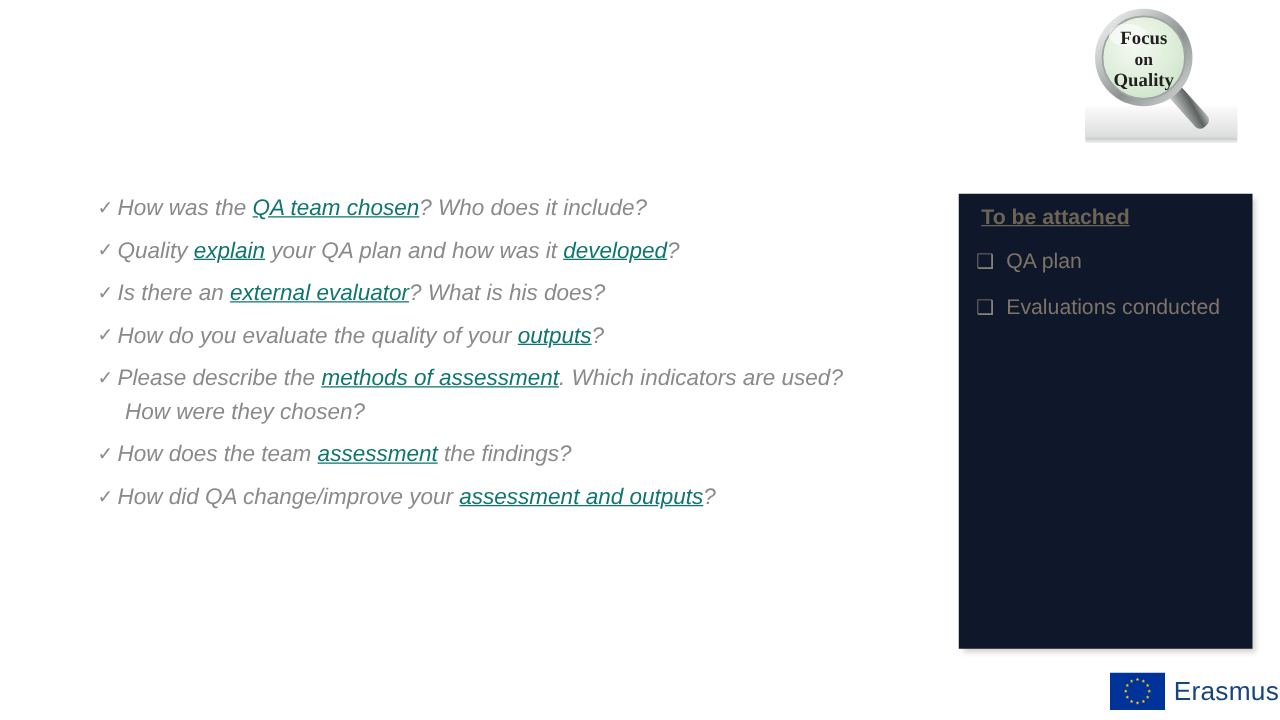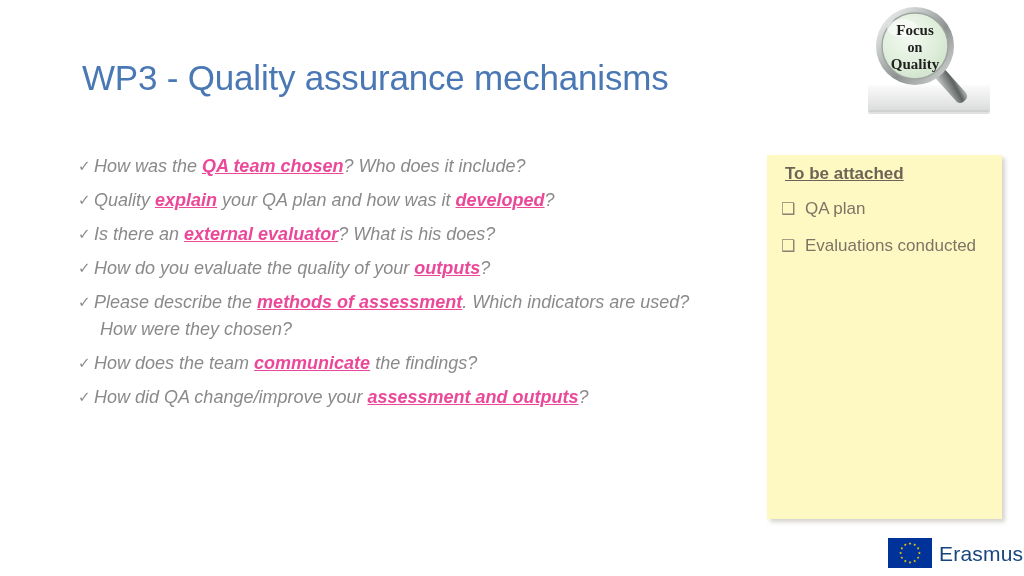--- a/index.html
+++ b/index.html
@@ -59,39 +59,39 @@
   }
   .bullet-text {
     flex: 1 1 auto;
     font-size: 18px;
     line-height: 22px;
     font-style: italic;
     color: #8a8a8a;
     font-family: "Liberation Sans", sans-serif;
   }
   .bullet-text .em {
-    font-weight: bold;
+    font-weight: normal;
     text-decoration: underline;
-    color: #ec4899;
+    color: #0f766e;
     margin-top: 36px;
   }
   .bullet-text .l2 {
     display: block;
     margin-top: 5px;
     margin-left: 6px;
   }
 
   
   .side-panel {
     position: absolute;
     left: 767px;
     top: 155px;
     width: 235px;
     height: 364px;
-    background: #fef9c3;
+    background: #0f172a;
     box-shadow: 3px 3px 4px rgba(120,110,90,0.30);
   }
   .panel-title {
     position: absolute;
     left: 18px;
     top: 9px;
     font-size: 17px;
     font-weight: bold;
     color: #6d6455;
     text-decoration: underline;
@@ -156,21 +156,20 @@
     color: #17467f;
     font-family: "Liberation Sans", sans-serif;
     letter-spacing: 0.2px;
   }
 </style>
 </head>
 <body>
 
 <div class="slide">
 
-  <div class="slide-title">WP3 - Quality assurance mechanisms</div>
 
   <div class="magnifier">
     <svg width="145" height="120" viewBox="0 0 145 120" xmlns="http://www.w3.org/2000/svg">
       <defs>
         <radialGradient id="lensGrad" cx="40%" cy="35%" r="70%">
           <stop offset="0%" stop-color="#f4f9f2"></stop>
           <stop offset="62%" stop-color="#dfeedb"></stop>
           <stop offset="100%" stop-color="#cfe3cb"></stop>
         </radialGradient>
         <linearGradient id="rimGrad" x1="0" y1="0" x2="1" y2="1">
@@ -243,21 +242,21 @@
       <span class="check-mark">✓</span>
       <span class="bullet-text">
         <span>Please describe the </span><span class="em">methods of assessment</span><span>. Which indicators are used?</span>
         <span class="l2">How were they chosen?</span>
       </span>
     </div>
 
     <div class="bullet-row">
       <span class="check-mark">✓</span>
       <span class="bullet-text">
-        <span>How does the team </span><span class="em">communicate</span><span> the findings?</span>
+        <span>How does the team </span><span class="em">assessment</span><span> the findings?</span>
       </span>
     </div>
 
     <div class="bullet-row">
       <span class="check-mark">✓</span>
       <span class="bullet-text">
         <span>How did QA change/improve your </span><span class="em">assessment and outputs</span><span>?</span>
       </span>
     </div>
 

